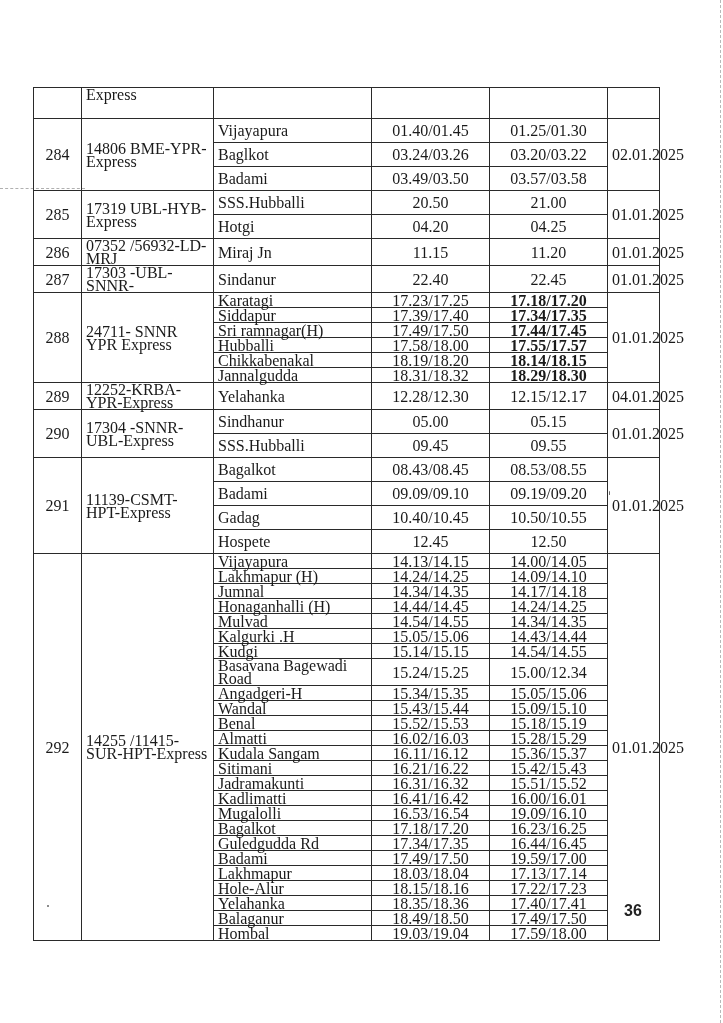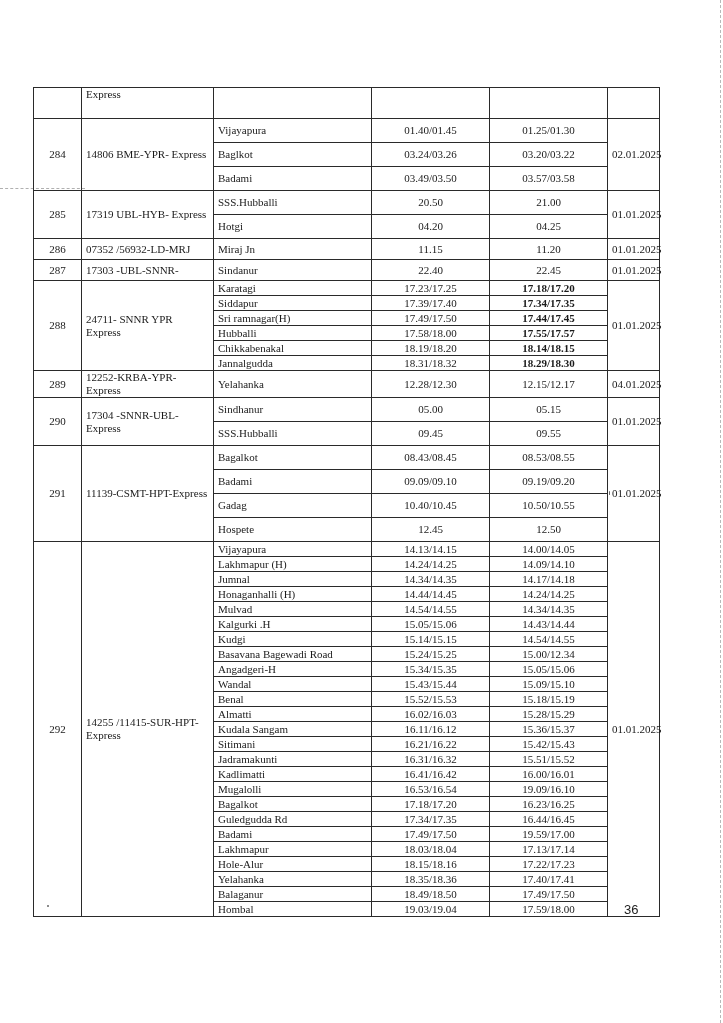--- a/index.html
+++ b/index.html
@@ -1,32 +1,32 @@
 <!DOCTYPE html>
 <html><head>
 <meta charset="utf-8">
 <style>
   html, body { margin:0; padding:0; background:#ffffff; }
   body { width:723px; height:1023px; position:relative; overflow:hidden;
          font-family:"Liberation Serif","DejaVu Serif",serif; color:#1a1a1a; }
   .edge-right { position:absolute; right:2px; top:0; bottom:0; border-right:1px dashed #b8b8b8; }
   .dash-left { position:absolute; left:0; top:188px; width:85px; border-top:1px dashed #b0b0b0; }
-  table.sched { position:absolute; left:33px; top:87px; width:626px; border-collapse:collapse; table-layout:fixed; font-size:11px; }
+  table.sched { position:absolute; left:33px; top:87px; width:626px; border-collapse:collapse; table-layout:fixed; font-size:16px; }
   table.sched td { border:1px solid #2a2a2a; padding:0 4px; vertical-align:middle; line-height:13px; }
   col.c1 { width:48px; } col.c2 { width:132px; } col.c3 { width:158px; }
   col.c4 { width:118px; } col.c5 { width:118px; } col.c6 { width:52px; }
   td.sno, td.date, td.time { text-align:center; }
   td.train { text-align:left; }
   td.stn { text-align:left;margin-left:32px; }
   tr.h-top td { height:30px; vertical-align:top; }
   tr.r-tall td { height:23px; }
   tr.r-med td { height:20px; }
   tr.r-sm td { height:14px; }
   td.bold { font-weight:bold; }
-  .page-num { position:absolute; left:624px; top:902px; font-family:"Liberation Sans","DejaVu Sans",sans-serif; font-size:13px; color:#222; }
+  .page-num { position:absolute; left:624px; top:902px; font-family:"Liberation Sans","DejaVu Sans",sans-serif; font-size:16px; color:#222;font-weight:bold; }
   .speck { position:absolute; width:2px; height:2px; background:#666; border-radius:1px; }
 </style>
 </head>
 <body>
 
 <div class="edge-right"></div>
 <div class="dash-left"></div>
 
 <table class="sched">
   <colgroup>

